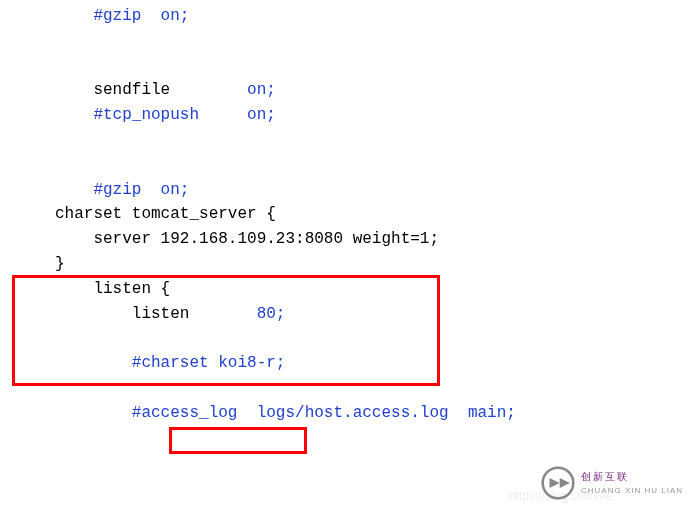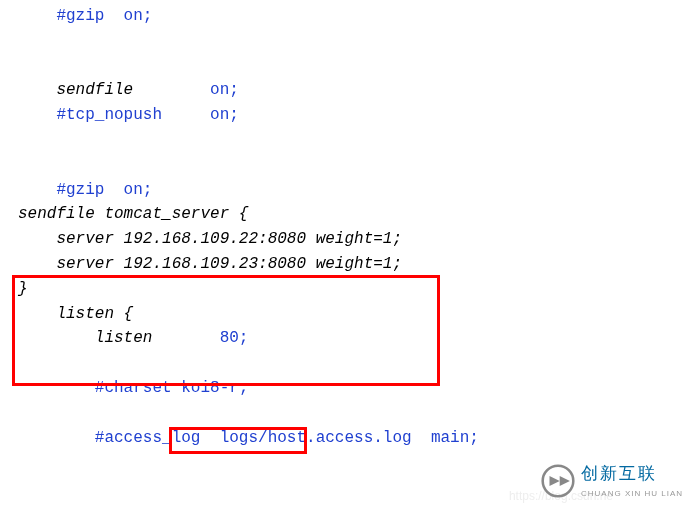--- a/index.html
+++ b/index.html
@@ -12,23 +12,23 @@
     width: 693px;
     height: 508px;
     overflow: hidden;
     position: relative;
   }
   .code-container {
     position: relative;
     padding-left: 18px;
     padding-top: 4px;
   }
-  .line { white-space: pre; }
+  .line { white-space: pre; margin-left: 37px; }
   .kw { color: #2040d0; }
-  .txt { color: #000000; font-style: italic; }
+  .txt { color: #000000; }
   .red-box-1 {
     position: absolute;
     border: 3px solid #ff0000;
     left: 12px;
     top: 275px;
     width: 422px;
     height: 105px;
     pointer-events: none;
   }
   .red-box-2 {
@@ -58,22 +58,22 @@
     gap: 6px;
     color: #888;
     font-family: Arial, sans-serif;
   }
   .brand-icon {
     width: 34px;
     height: 34px;
     display: block;
   }
   .brand-text-cn {
-    font-size: 17px;
-    color: #0369a1;
+    font-size: 10px;
+    color: #701a75;
     letter-spacing: 2px;
   }
   .brand-text-en {
     font-size: 8px;
     color: #999;
     letter-spacing: 1px;
   }
   .watermark {
     position: absolute;
     right: 80px;
@@ -89,22 +89,21 @@
 <div class="code-container">
 
 <div class="line"><span class="txt">    </span><span class="kw">#gzip  on;</span></div>
 <div class="line">&nbsp;</div>
 <div class="line">&nbsp;</div>
 <div class="line"><span class="txt">    </span><span class="txt">sendfile</span><span class="txt">        </span><span class="kw">on;</span></div>
 <div class="line"><span class="txt">    </span><span class="kw">#tcp_nopush</span><span class="txt">     </span><span class="kw">on;</span></div>
 <div class="line">&nbsp;</div>
 <div class="line">&nbsp;</div>
 <div class="line"><span class="txt">    </span><span class="kw">#gzip  on;</span></div>
-<div class="line"><span class="txt">sendfile tomcat_server {</span></div>
-<div class="line"><span class="txt">    </span><span class="txt">server 192.168.109.22:8080 weight=1;</span></div>
+<div class="line"><span class="txt">charset tomcat_server {</span></div>
 <div class="line"><span class="txt">    </span><span class="txt">server 192.168.109.23:8080 weight=1;</span></div>
 <div class="line"><span class="txt">}</span></div>
 <div class="line"><span class="txt">    </span><span class="txt">listen {</span></div>
 <div class="line"><span class="txt">        </span><span class="txt">listen</span><span class="txt">       </span><span class="kw">80;</span></div>
 <div class="line">&nbsp;</div>
 <div class="line"><span class="txt">        </span><span class="kw">#charset</span><span class="txt"> </span><span class="kw">koi8-r;</span></div>
 <div class="line">&nbsp;</div>
 <div class="line"><span class="txt">        </span><span class="kw">#access_log</span><span class="txt">  </span><span class="kw">logs/host.access.log</span><span class="txt">  </span><span class="kw">main;</span></div>
 
 </div>

